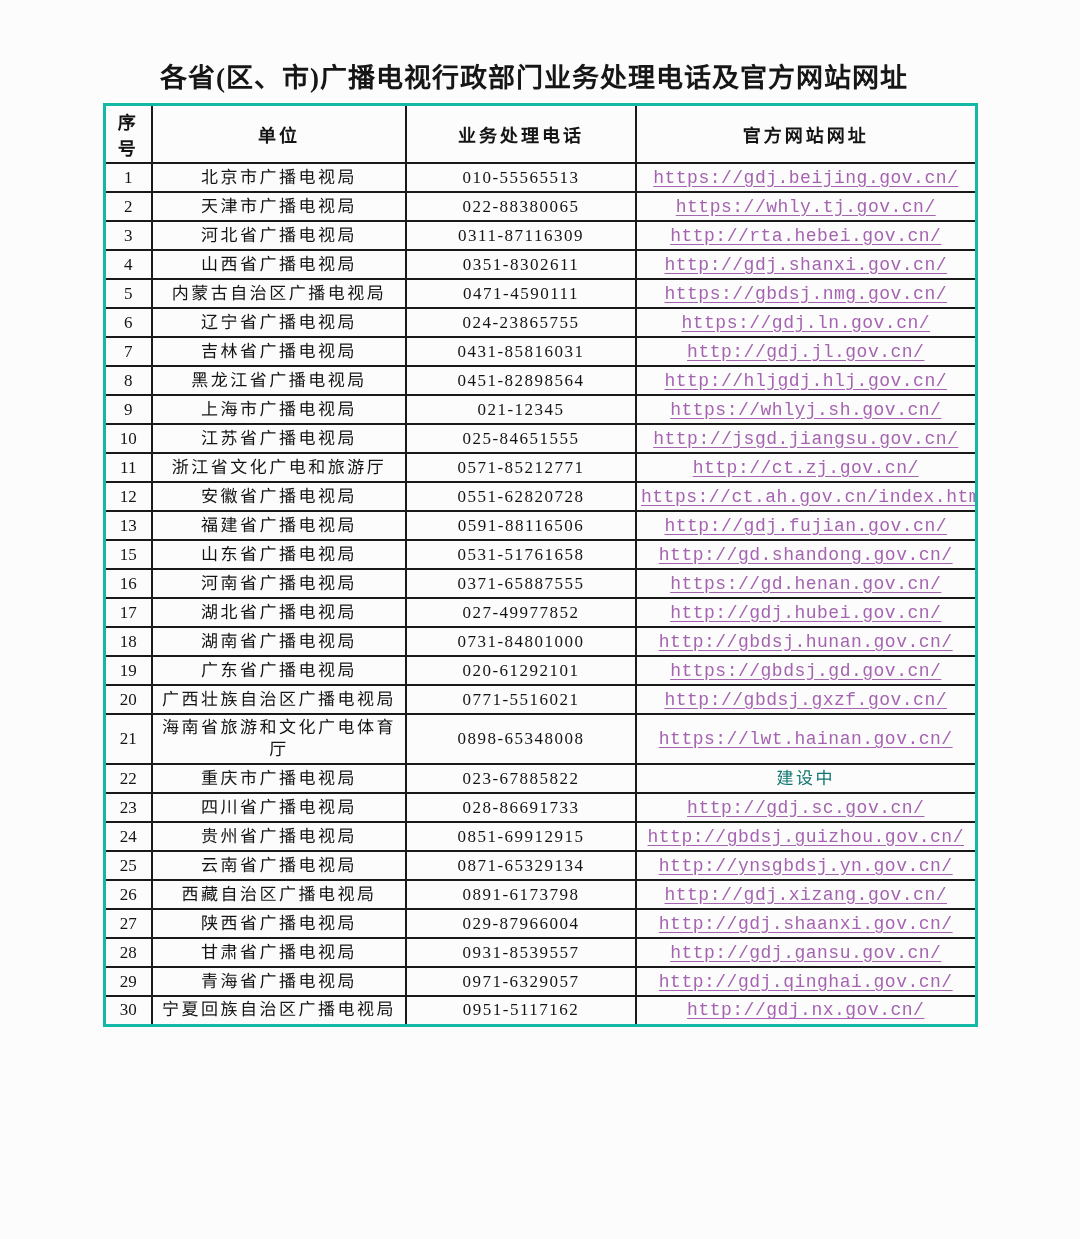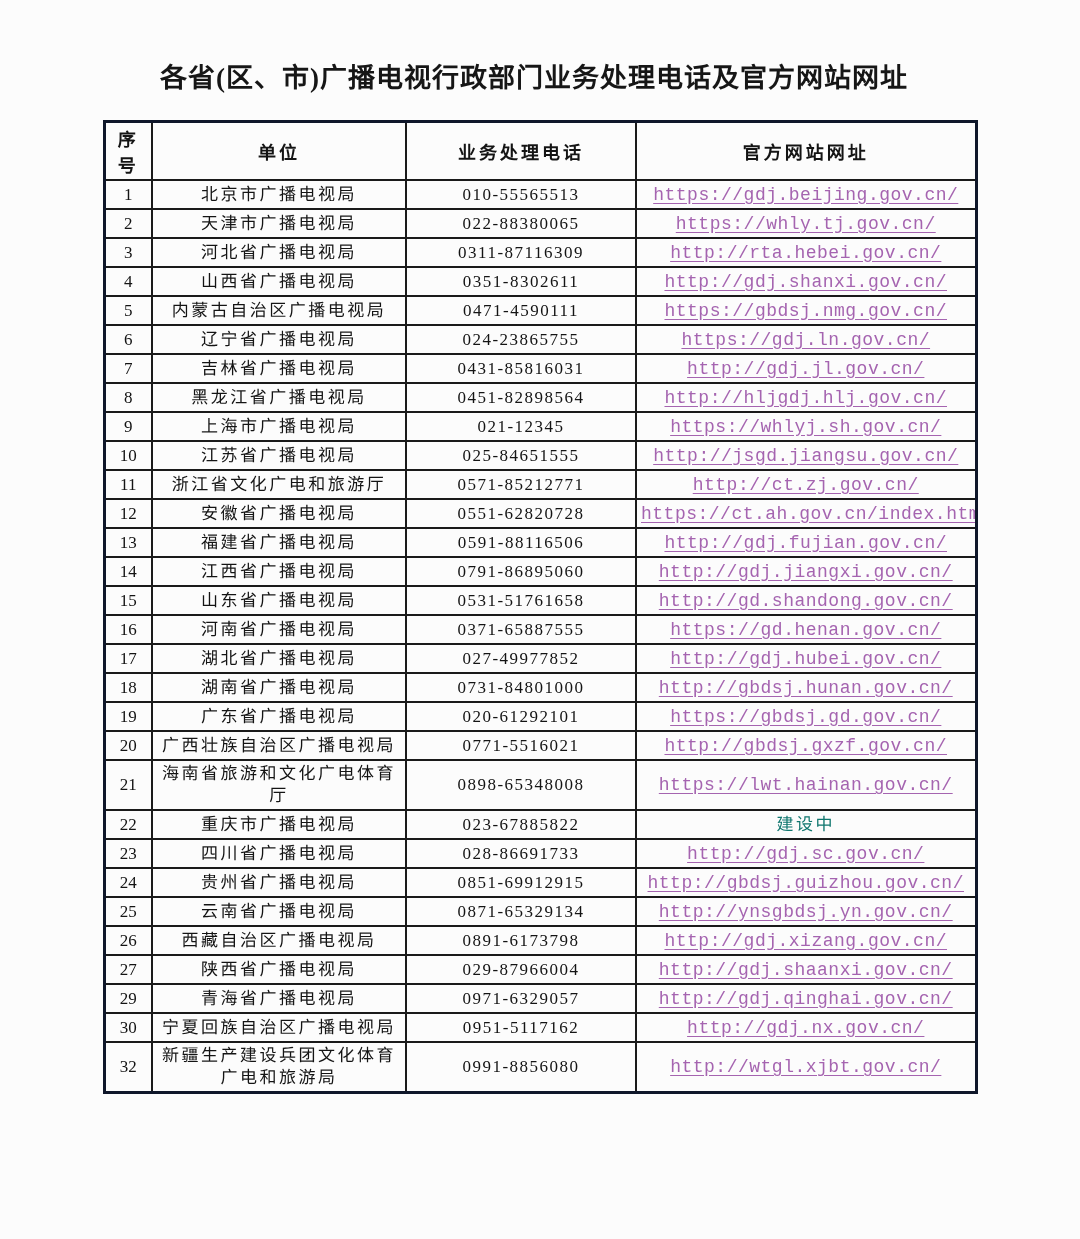--- a/index.html
+++ b/index.html
@@ -20,22 +20,22 @@
     text-align: center;
     font-size: 27px;
     font-weight: bold;
     letter-spacing: 1px;
     color: #161616;
   }
   table.directory {
     border-collapse: collapse;
     table-layout: fixed;
     width: 872px;
-    margin: 25px auto 0 auto;
-    border: 3px solid #0f172a;
+    margin: 8px auto 0 auto;
+    border: 3px solid #14b8a6;
   }
   col.c-no      { width: 48px; }
   col.c-unit    { width: 254px; }
   col.c-phone   { width: 230px; }
   col.c-website { width: 340px; }
   th, td {
     border: 2px solid #1a1a1a;
     text-align: center;
     vertical-align: middle;
     padding: 2px 4px;
@@ -175,26 +175,20 @@
     <td class="phone-cell">0551-62820728</td>
     <td class="website-cell"><a class="link">https://ct.ah.gov.cn/index.html</a></td>
   </tr>
       <tr>
     <td class="no-cell">13</td>
     <td class="unit-cell">福建省广播电视局</td>
     <td class="phone-cell">0591-88116506</td>
     <td class="website-cell"><a class="link">http://gdj.fujian.gov.cn/</a></td>
   </tr>
       <tr>
-    <td class="no-cell">14</td>
-    <td class="unit-cell">江西省广播电视局</td>
-    <td class="phone-cell">0791-86895060</td>
-    <td class="website-cell"><a class="link">http://gdj.jiangxi.gov.cn/</a></td>
-  </tr>
-      <tr>
     <td class="no-cell">15</td>
     <td class="unit-cell">山东省广播电视局</td>
     <td class="phone-cell">0531-51761658</td>
     <td class="website-cell"><a class="link">http://gd.shandong.gov.cn/</a></td>
   </tr>
       <tr>
     <td class="no-cell">16</td>
     <td class="unit-cell">河南省广播电视局</td>
     <td class="phone-cell">0371-65887555</td>
     <td class="website-cell"><a class="link">https://gd.henan.gov.cn/</a></td>
@@ -259,31 +253,31 @@
     <td class="phone-cell">0891-6173798</td>
     <td class="website-cell"><a class="link">http://gdj.xizang.gov.cn/</a></td>
   </tr>
       <tr>
     <td class="no-cell">27</td>
     <td class="unit-cell">陕西省广播电视局</td>
     <td class="phone-cell">029-87966004</td>
     <td class="website-cell"><a class="link">http://gdj.shaanxi.gov.cn/</a></td>
   </tr>
       <tr>
+    <td class="no-cell">28</td>
+    <td class="unit-cell">甘肃省广播电视局</td>
+    <td class="phone-cell">0931-8539557</td>
+    <td class="website-cell"><a class="link">http://gdj.gansu.gov.cn/</a></td>
+  </tr>
+      <tr>
     <td class="no-cell">29</td>
     <td class="unit-cell">青海省广播电视局</td>
     <td class="phone-cell">0971-6329057</td>
     <td class="website-cell"><a class="link">http://gdj.qinghai.gov.cn/</a></td>
   </tr>
       <tr>
     <td class="no-cell">30</td>
     <td class="unit-cell">宁夏回族自治区广播电视局</td>
     <td class="phone-cell">0951-5117162</td>
     <td class="website-cell"><a class="link">http://gdj.nx.gov.cn/</a></td>
   </tr>
-      <tr>
-    <td class="no-cell">32</td>
-    <td class="unit-cell">新疆生产建设兵团文化体育广电和旅游局</td>
-    <td class="phone-cell">0991-8856080</td>
-    <td class="website-cell"><a class="link">http://wtgl.xjbt.gov.cn/</a></td>
-  </tr>
     </tbody>
 </table>
 
 </body></html>

